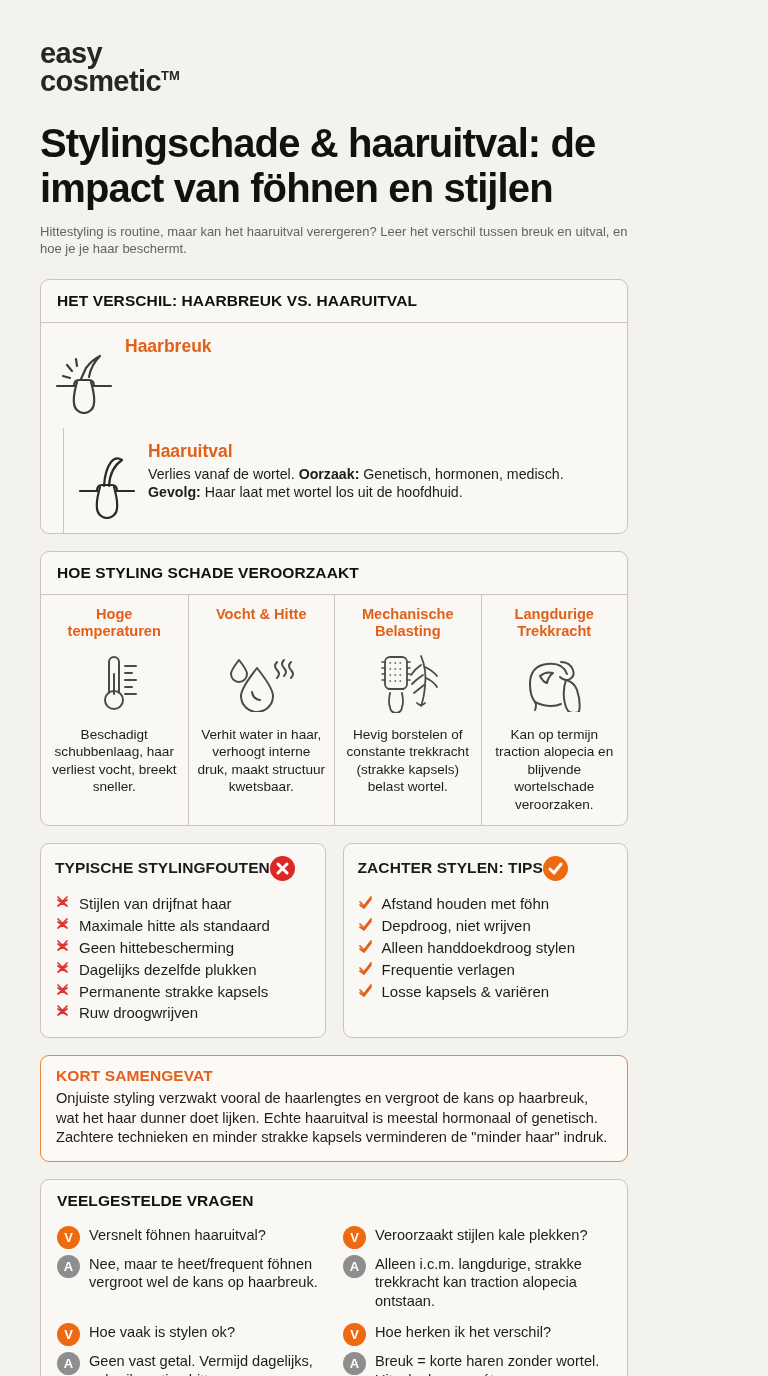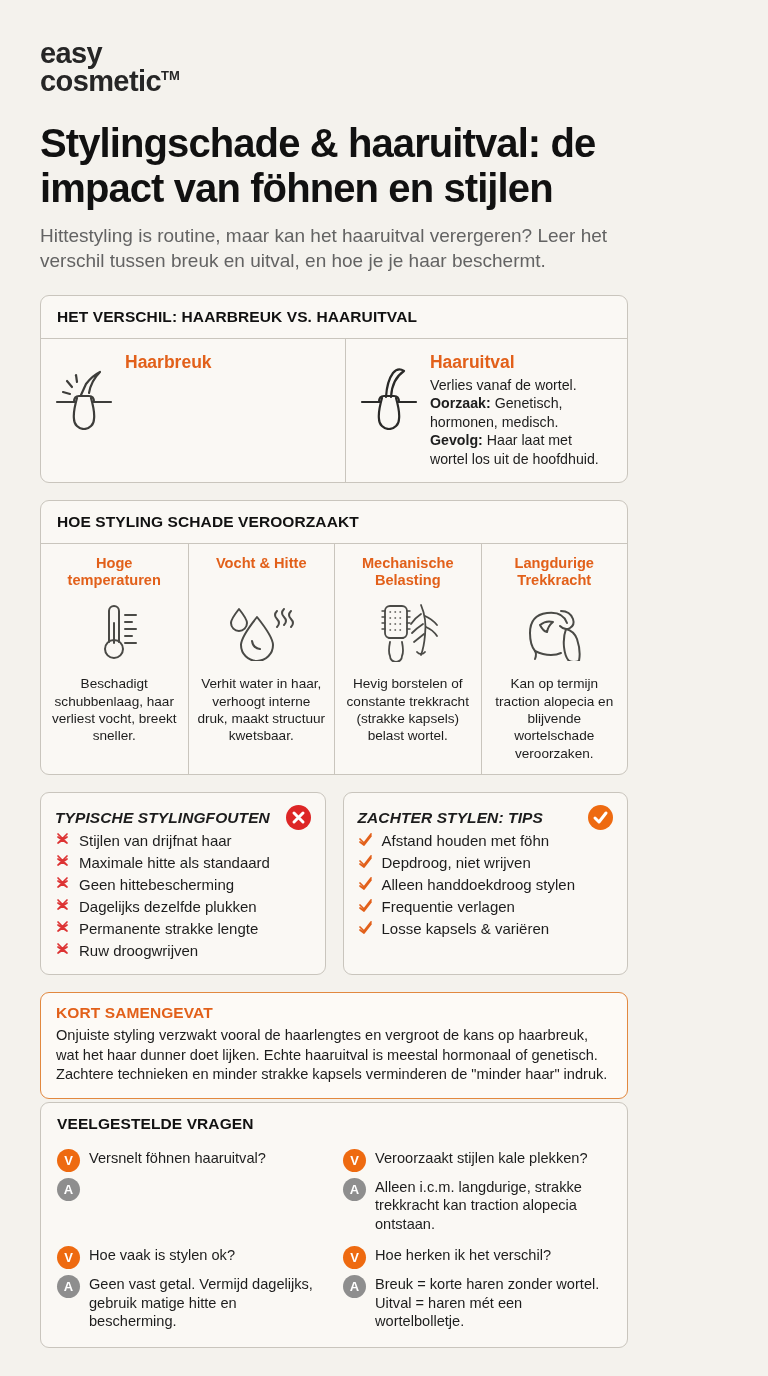--- a/index.html
+++ b/index.html
@@ -34,21 +34,21 @@
   }
   .headline {
     font-weight: 700;
     font-size: 40px;
     line-height: 1.12;
     letter-spacing: -0.9px;
     color: #111;
     margin-bottom: 12px;
   }
   .subhead {
-    font-size: 19px;
+    font-size: 13px;
     line-height: 1.32;
     color: #636363;
     margin-bottom: 22px;
   }
 
   
   .card {
     background: #faf8f4;
     border: 1.4px solid #c9c5bd;
     border-radius: 9px;
@@ -58,21 +58,21 @@
   .card-title {
     font-weight: 700;
     font-size: 15.5px;
     letter-spacing: 0.1px;
     padding: 12px 16px;
     border-bottom: 1.4px solid #c9c5bd;
     color: #111;
   }
 
   
-  .two-col { display: flex; }
+  .two-col { display: flex; flex-direction: column; }
   .two-col > .col {
     flex: 1 1 50%;
     padding: 13px 14px 14px 12px;
     display: flex;
     gap: 10px;
     align-items: flex-start;
   }
   .two-col > .col + .col { border-left: 1.4px solid #c9c5bd; margin-left: 22px; }
   .col-ico { flex: 0 0 62px; padding-top: 16px; }
   .col-body { flex: 1 1 auto; }
@@ -111,23 +111,21 @@
   .list-card {
     flex: 1 1 50%;
     background: #faf8f4;
     border: 1.4px solid #c9c5bd;
     border-radius: 9px;
     padding: 12px 14px 13px 14px;
   }
   .list-head {
     display: flex;
     align-items: center;
-    justify-content: space-between;
-    margin-bottom: 0;
-    font-style: italic;
+    margin-bottom: 12px;
   }
   .list-head h3 { font-weight: 700; font-size: 15.5px; letter-spacing: 0.1px; }
   .badge { width: 25px; height: 25px; border-radius: 50%; flex: 0 0 25px; }
   .badge.bad { background: #dd2626; }
   .badge.good { background: #ee6a10; }
   ul.items { list-style: none; }
   ul.items li {
     display: flex;
     align-items: baseline;
     gap: 9px;
@@ -136,21 +134,21 @@
     color: #1d1d1d;
   }
   .mark { flex: 0 0 15px; display: inline-block; }
 
   
   .summary {
     background: #fdfaf6;
     border: 1.4px solid #e2883f;
     border-radius: 9px;
     padding: 11px 15px 13px 15px;
-    margin-bottom: 3px;
+    margin-bottom: 17px;
   }
   .summary h3 {
     color: #e2601a;
     font-weight: 700;
     font-size: 15.5px;
     letter-spacing: 0.1px;
     margin-bottom: 4px;
   }
   .summary p { font-size: 14.6px; line-height: 1.33; color: #1d1d1d; }
 
@@ -367,21 +365,21 @@
               </svg>
             </span>
             <span>Dagelijks dezelfde plukken</span>
           </li>
         <li>
             <span class="mark">
               <svg width="15" height="15" viewBox="0 0 15 15" fill="none" stroke="#d33" stroke-width="1.7" stroke-linecap="round">
                 <path d="M3 3 L12 12 M12 3 L3 12 M3 6 L12 12 M12 6 L3 12"></path>
               </svg>
             </span>
-            <span>Permanente strakke lengte</span>
+            <span>Permanente strakke kapsels</span>
           </li>
         <li>
             <span class="mark">
               <svg width="15" height="15" viewBox="0 0 15 15" fill="none" stroke="#d33" stroke-width="1.7" stroke-linecap="round">
                 <path d="M3 3 L12 12 M12 3 L3 12 M3 6 L12 12 M12 6 L3 12"></path>
               </svg>
             </span>
             <span>Ruw droogwrijven</span>
           </li>
       </ul>
@@ -451,20 +449,21 @@
     <div class="card-title">VEELGESTELDE VRAGEN</div>
     <div class="faq-grid">
 
       <div class="faq-item">
         <div class="qa">
           <span class="dot q">V</span>
           <span class="txt">Versnelt föhnen haaruitval?</span>
         </div>
         <div class="qa">
           <span class="dot a">A</span>
+          <span class="txt">Nee, maar te heet/frequent föhnen vergroot wel de kans op haarbreuk.</span>
         </div>
       </div>
 
       <div class="faq-item">
         <div class="qa">
           <span class="dot q">V</span>
           <span class="txt">Veroorzaakt stijlen kale plekken?</span>
         </div>
         <div class="qa">
           <span class="dot a">A</span>

